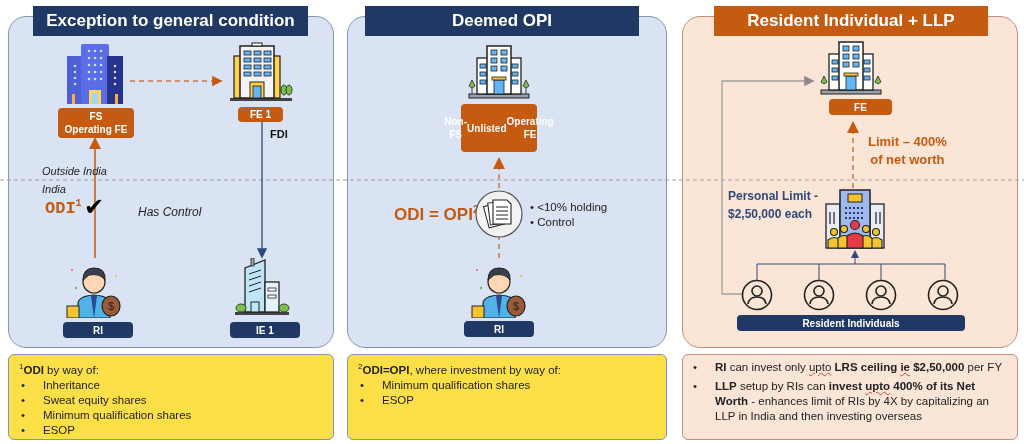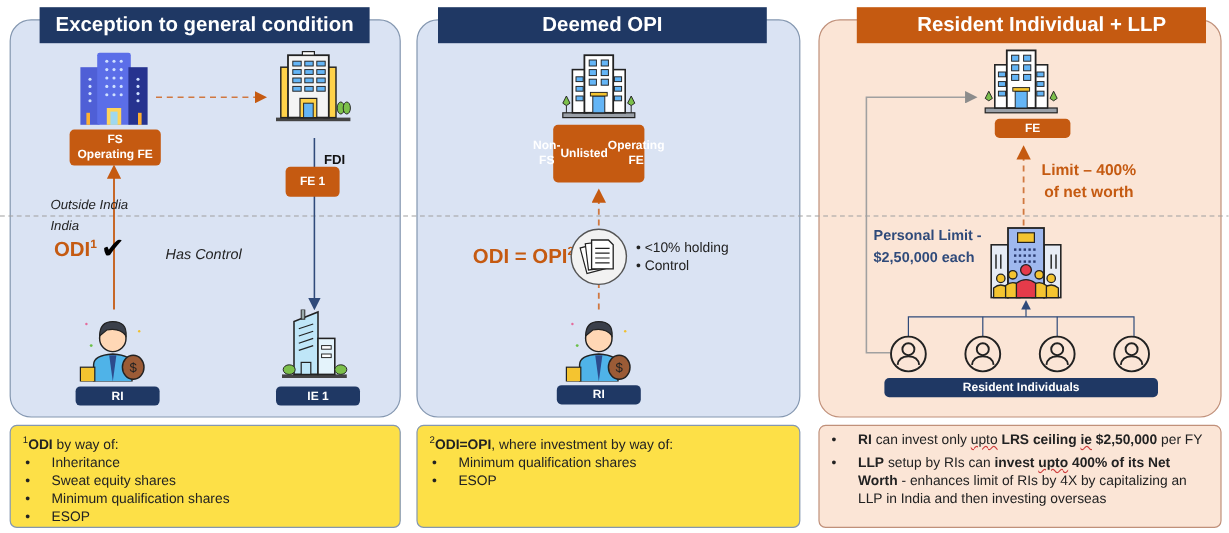--- a/index.html
+++ b/index.html
@@ -34,21 +34,21 @@
 </style>
 </head>
 <body>
 
 <div class="panel blue" style="left:8px;top:16px;width:326px;height:332px;"></div>
 <div class="panel blue" style="left:347px;top:16px;width:320px;height:332px;"></div>
 <div class="panel peach" style="left:682px;top:16px;width:336px;height:332px;"></div>
 
 <div class="title navy" style="left:33px;width:275px;">Exception to general condition</div>
 <div class="title navy" style="left:365px;width:274px;">Deemed OPI</div>
-<div class="title orange" style="left:714px;width:274px;padding-left:17px;">Resident Individual + LLP</div>
+<div class="title orange" style="left:714px;width:274px;">Resident Individual + LLP</div>
 
 <svg class="layer" width="1024" height="444">
   <defs>
     <marker id="arrOrange" markerWidth="8" markerHeight="8" refX="6" refY="4" orient="auto">
         <path d="M0,0 L8,4 L0,8 z" fill="#c55a11"></path>
       </marker>
     <marker id="arrNavy" markerWidth="8" markerHeight="8" refX="6" refY="4" orient="auto">
         <path d="M0,0 L8,4 L0,8 z" fill="#2f4a7a"></path>
       </marker>
     <marker id="arrGray" markerWidth="8" markerHeight="8" refX="6" refY="4" orient="auto">
@@ -137,24 +137,24 @@
       <rect x="36" y="23" width="7" height="4"></rect>
     <rect x="16" y="30" width="7" height="4"></rect>
       <rect x="26" y="30" width="7" height="4"></rect>
       <rect x="36" y="30" width="7" height="4"></rect>
   </g>
   <rect x="22" y="40" width="14" height="16" fill="#ffd24a" stroke="#222" stroke-width="1"></rect>
   <rect x="25" y="44" width="8" height="12" fill="#64b5f6" stroke="#222" stroke-width="0.8"></rect>
   <ellipse cx="56" cy="48" rx="3" ry="5" fill="#7cc04b" stroke="#222" stroke-width="0.8"></ellipse>
   <ellipse cx="61" cy="48" rx="3" ry="5" fill="#7cc04b" stroke="#222" stroke-width="0.8"></ellipse>
 </svg>
-<div class="tag orange" style="left:238px;top:107px;width:45px;height:25px;margin-top:32px;">FE 1</div>
+<div class="tag orange" style="left:238px;top:107px;width:45px;height:15px;">FE 1</div>
 <div class="txt bold" style="left:270px;top:128px;font-size:11px;color:#111;">FDI</div>
 
-<div class="txt orange-text" style="left:45px;top:198px;font-size:17px;">
+<div class="txt orange-text" style="left:45px;top:198px;font-size:17px;font-family:Liberation Mono, monospace;">
   <span>ODI</span><sup style="font-size:10px;">1</sup>
 </div>
 <div class="txt" style="left:84px;top:193px;font-size:24px;color:#000;">✔</div>
 <div class="txt italic" style="left:106px;top:205px;font-size:12px;">Has Control</div>
 
 <svg class="icon" style="left:64px;top:258px;" width="62" height="60" viewBox="0 0 62 60">
   <path d="M14,60 L14,46 Q14,38 30,37 Q46,38 46,46 L46,60 z" fill="#4fb3e8" stroke="#222" stroke-width="1.2"></path>
   <path d="M27,38 L30,60 L33,38 z" fill="#2c4a8c"></path>
   <circle cx="30" cy="24" r="11" fill="#ffd7b5" stroke="#222" stroke-width="1.2"></circle>
   <path d="M19,22 Q19,10 30,10 Q42,10 41,22 Q36,15 25,17 z" fill="#3a3f4a" stroke="#222" stroke-width="1"></path>

